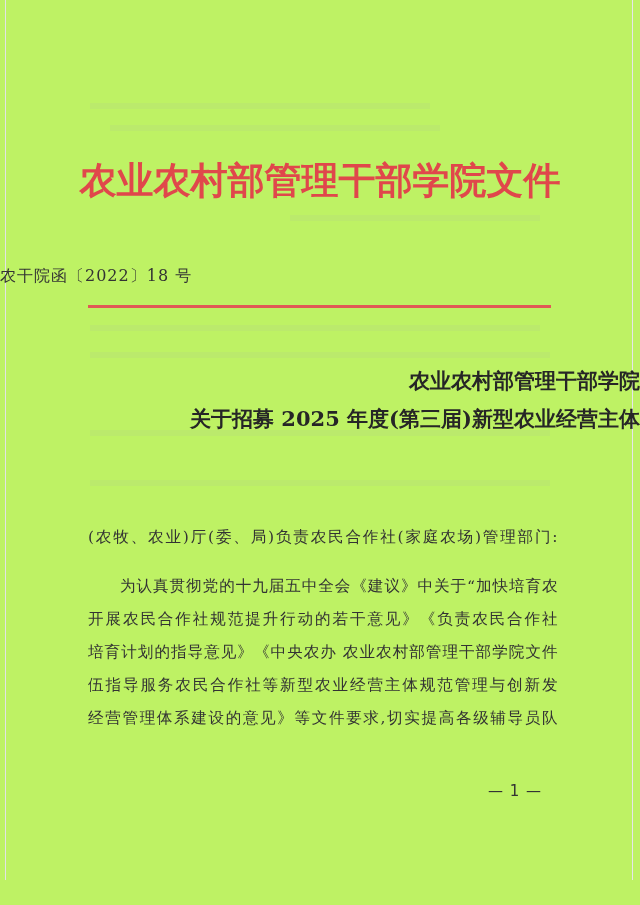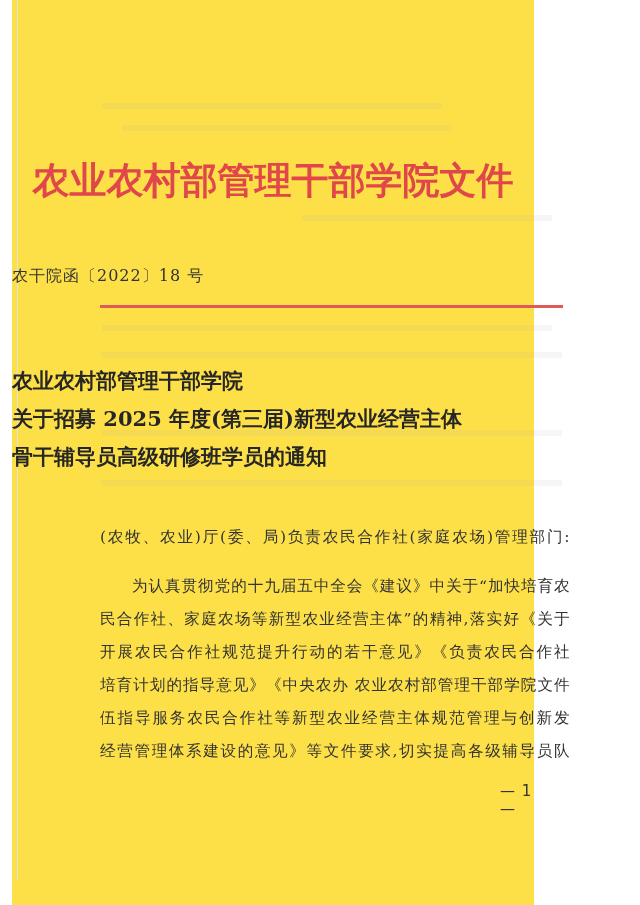--- a/index.html
+++ b/index.html
@@ -10,23 +10,23 @@
     body {
       width: 640px;
       height: 905px;
       position: relative;
       overflow: hidden;
       font-family: "DejaVu Serif", "Liberation Serif", serif;
       color: #2a2a2a;
     }
     .page {
       position: absolute;
-      left: 12px; top: 0;
-      width: 522px; height: 905px;
-      background: #fde047;
+      left: 0; top: 0;
+      width: 640px; height: 905px;
+      background: #bef264;
     }
     .page-edge-left {
       position: absolute; left: 5px; top: 0; width: 1px; height: 880px;
       background: #e2e2e6;
     }
     .page-edge-right {
       position: absolute; left: 632px; top: 0; width: 1px; height: 880px;
       background: #e6e6ea;
     }
     
@@ -59,21 +59,21 @@
       left: 88px;
       width: 463px;
       top: 305px;
       height: 3px;
       background: #e05a56;
     }
     .title-block {
       position: absolute;
       left: 0; right: 0;
       top: 362px;
-      text-align: left;
+      text-align: right;
       font-weight: bold;
       font-size: 21px;
       color: #262626;
     }
     .title-line {
       display: block;
       height: 38px;
       line-height: 38px;
       white-space: nowrap;
     }
@@ -125,27 +125,25 @@
 
   <div class="masthead">农业农村部管理干部学院文件</div>
 
   <div class="doc-number">农干院函〔2022〕18 号</div>
 
   <div class="red-rule"></div>
 
   <div class="title-block">
     <span class="title-line">农业农村部管理干部学院</span>
     <span class="title-line">关于招募 2025 年度(第三届)新型农业经营主体</span>
-    <span class="title-line">骨干辅导员高级研修班学员的通知</span>
   </div>
 
   <div class="body-text">
     <span class="para-line">(农牧、农业)厅(委、局)负责农民合作社(家庭农场)管理部门:</span>
     <span class="para-line indent">为认真贯彻党的十九届五中全会《建议》中关于“加快培育农</span>
-    <span class="para-line">民合作社、家庭农场等新型农业经营主体”的精神,落实好《关于</span>
     <span class="para-line">开展农民合作社规范提升行动的若干意见》《负责农民合作社</span>
     <span class="para-line">培育计划的指导意见》《中央农办 农业农村部管理干部学院文件</span>
     <span class="para-line">伍指导服务农民合作社等新型农业经营主体规范管理与创新发</span>
     <span class="para-line">经营管理体系建设的意见》等文件要求,切实提高各级辅导员队</span>
   </div>
 
   <div class="page-number">— 1 —</div>
 </div>
 
 </body></html>

